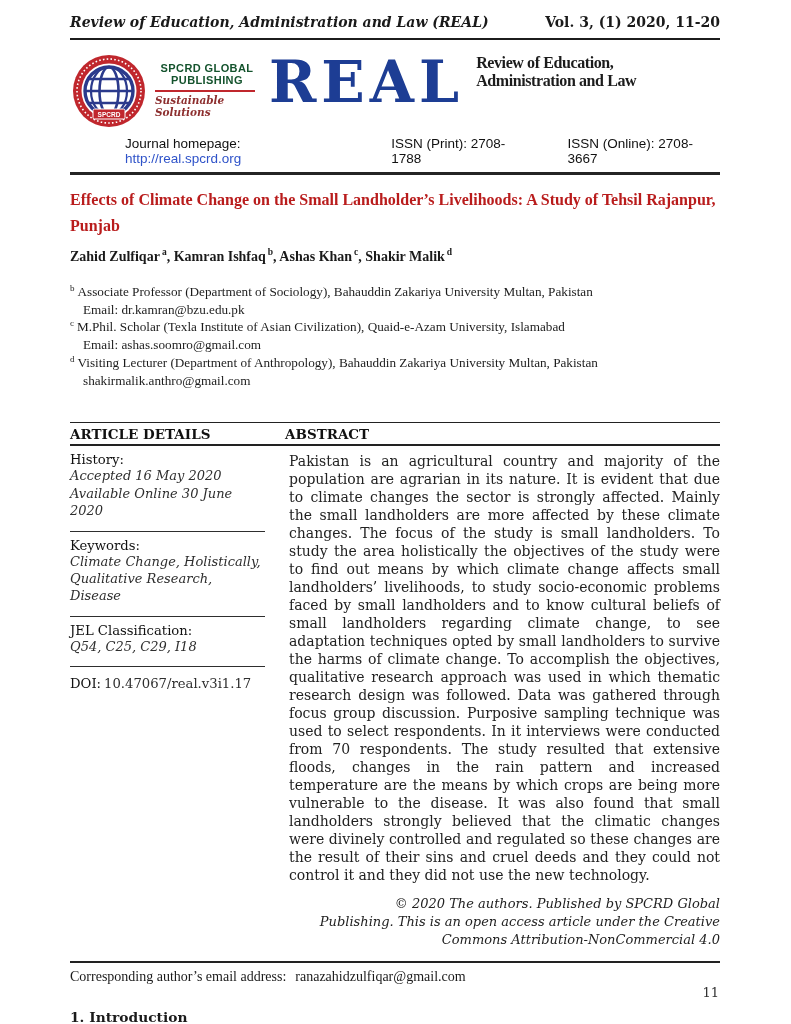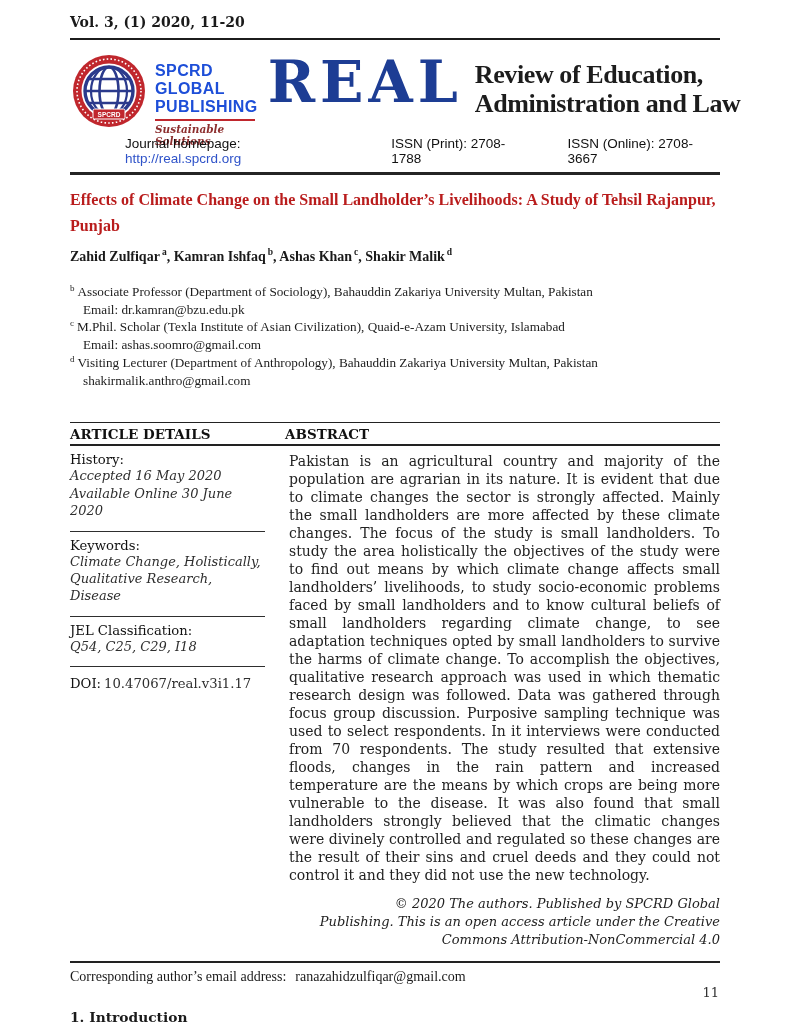--- a/index.html
+++ b/index.html
@@ -17,29 +17,29 @@
   
   .runhead { display: flex; justify-content: space-between; align-items: baseline;
     font-family: "DejaVu Serif", serif; font-size: 14px; font-weight: bold; }
   .runhead .jname { font-style: italic; }
   .head-rule { border-top: 2.5px solid #1c1c1c; margin-top: 8px; }
 
   
   .masthead { display: flex; align-items: flex-start; margin-top: 12px; height: 82px; }
   .emblem { flex: 0 0 auto; }
   .pubblock { margin-left: 7px; width: 104px; padding-top: 10px; }
-  .pubname { font-family: "Liberation Sans", sans-serif; font-weight: bold; font-size: 16px;
-    color: #1d4ed8; letter-spacing: 0.4px; line-height: 1.12; }
+  .pubname { font-family: "Liberation Sans", sans-serif; font-weight: bold; font-size: 11px;
+    color: #14532d; letter-spacing: 0.4px; line-height: 1.12; text-align: center; }
   .pubrule { height: 2.5px; background: #c0272d; width: 100px; margin: 3px 0 2px; }
   .tagline { font-family: "DejaVu Serif", serif; font-style: italic; font-weight: bold;
     font-size: 10.5px; color: #8d2f2f; }
   .acronym { font-family: "DejaVu Serif", serif; font-weight: 900; font-size: 57px; line-height: 0.98;
     color: #1d3d94; letter-spacing: 5px; margin-left: 10px; margin-top: 2px; }
-  .bigtitle { margin-left: 12px; margin-top: 8px; font-family: "Liberation Serif", serif;
-    font-weight: bold; font-size: 26px; line-height: 1.12; color: #1c1c1c;
+  .bigtitle { margin-left: 12px; margin-top: 2px; font-family: "Liberation Serif", serif;
+    font-weight: bold; font-size: 16px; line-height: 1.12; color: #1c1c1c;
     letter-spacing: -0.4px; white-space: nowrap; }
   .homerow { display: flex; gap: 35px; font-family: "Liberation Sans", sans-serif;
     font-size: 13.5px; color: #111; margin: 2px 0 0 55px; }
   .homerow a { color: #2f53c9; text-decoration: none; }
   .mast-rule { border-top: 3px solid #242424; margin-top: 6px; }
 
   
   .atitle { margin-top: 12px; font-size: 16px; font-weight: bold; line-height: 1.6; color: #b91c1c; }
   .authors { margin-top: 9px; font-size: 14px; font-weight: bold; }
   .authors sup { font-size: 9.5px; margin-left: 2px; }
@@ -72,20 +72,21 @@
   .introhead { margin-top: 24px; font-family: "DejaVu Serif", serif; font-weight: bold; font-size: 13.8px; }
   .pagenum { position: absolute; right: 72px; bottom: 24px; font-family: "DejaVu Serif", serif;
     font-size: 13px; color: #333; }
 </style>
 </head>
 <body>
 
 <div class="page">
 
   <div class="runhead">
+    <span class="jname">Review of Education, Administration and Law (REAL)</span>
     <span class="vol">Vol. 3, (1) 2020, 11-20</span>
   </div>
   <div class="head-rule"></div>
 
   <div class="masthead">
     <div class="emblem">
       <svg width="78" height="80" viewBox="0 0 78 80">
         <circle cx="39" cy="39" r="36" fill="#c0272d"></circle>
         <circle cx="39" cy="39" r="32" fill="none" stroke="#ffffff" stroke-width="1.6" stroke-dasharray="1.6 2.2"></circle>
         <circle cx="39" cy="39" r="27.5" fill="#ffffff"></circle>

